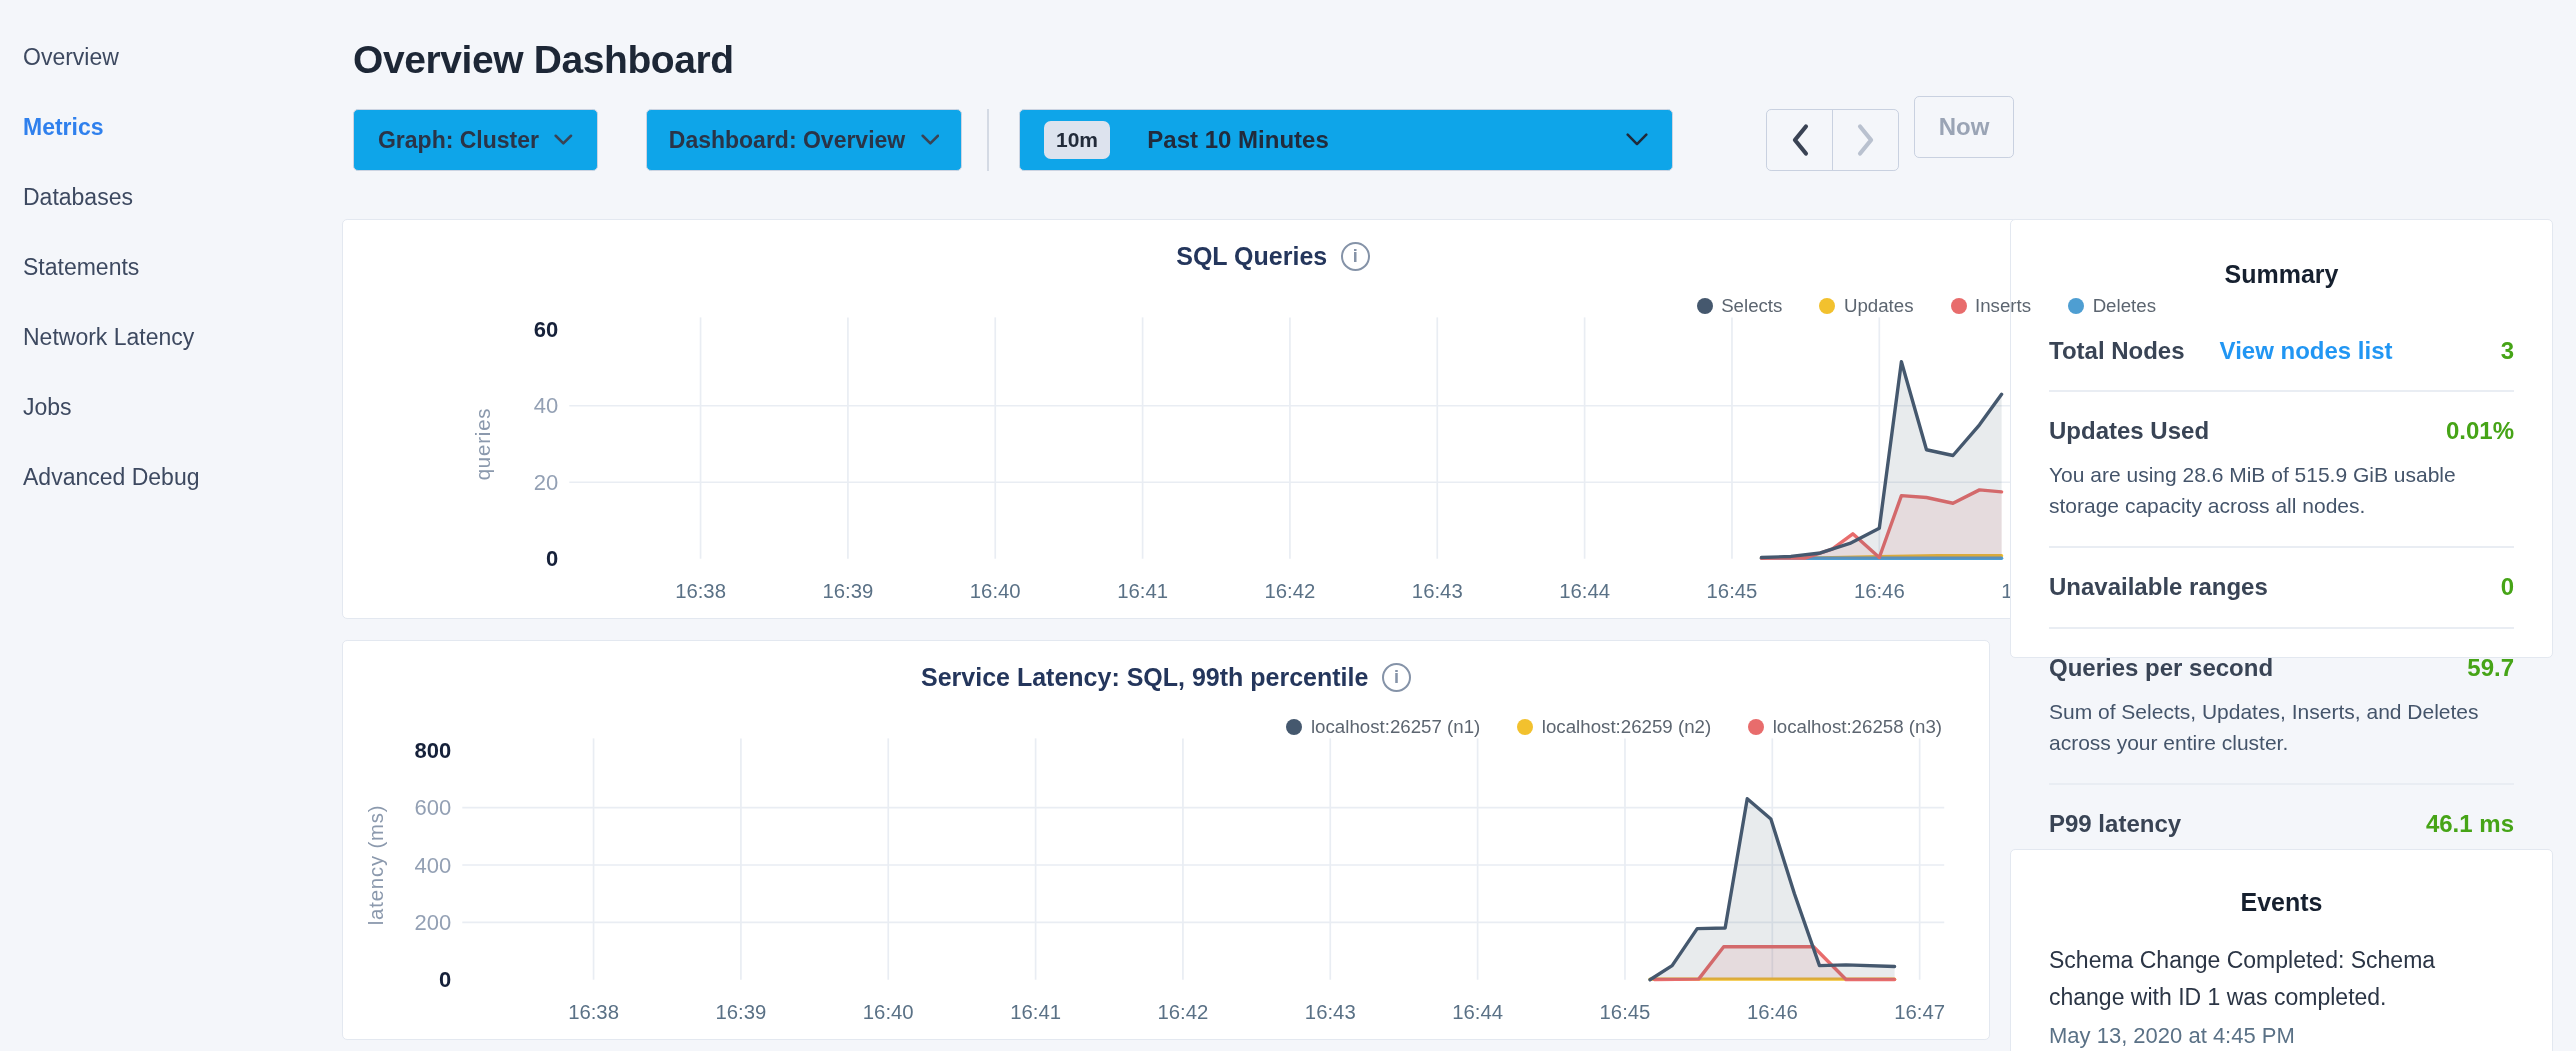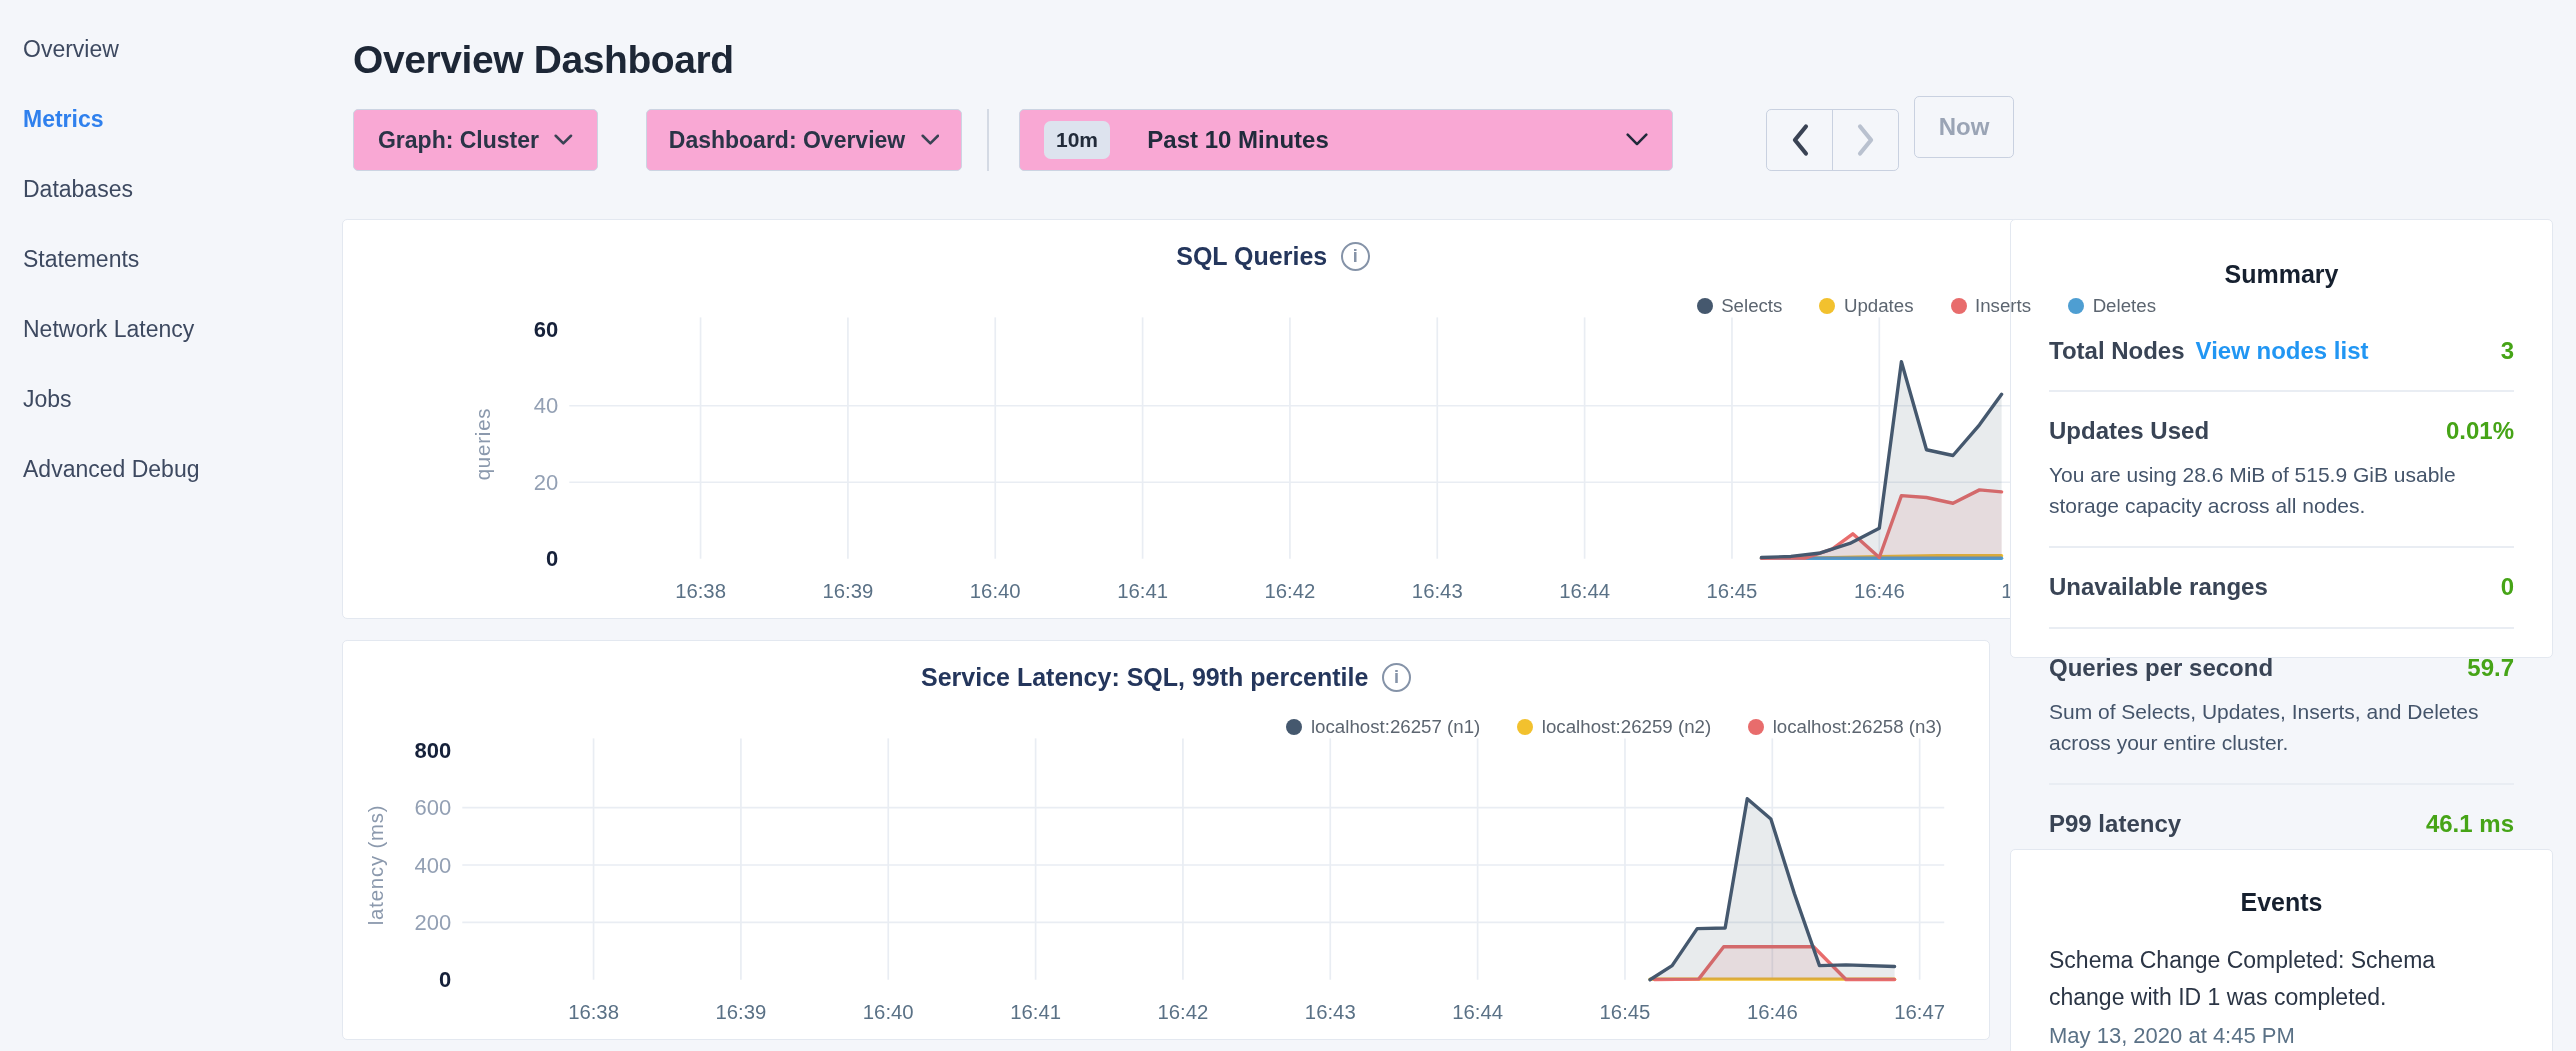--- a/index.html
+++ b/index.html
@@ -2,27 +2,27 @@
 <html style="font-size:13.6px"><head>
 <meta charset="utf-8">
 <style>
   html,body{margin:0;padding:0}
   body{
     width:2576px;height:1051px;overflow:hidden;position:relative;
     background:#f4f6fa;color:#3c4a64;
     font-family:"Liberation Sans",sans-serif;
   }
   
-  .sidebar{position:absolute;left:0;top:0;width:340px;padding-top:14px}
+  .sidebar{position:absolute;left:0;top:0;width:340px;padding-top:22px}
   .nav-item{height:70px;display:flex;align-items:center;padding-left:23px;
     font-size:23px;color:#3d4960;cursor:pointer}
   .nav-item.active{color:#2f80ed;font-weight:700}
   
   .main-title{position:absolute;left:353px;top:12px;font-size:39px;font-weight:600;color:#1d2736;letter-spacing:-0.4px}
-  .btn{position:absolute;top:109px;height:62px;background:#f9a8d4;border:1.7px solid #ccd4e2;border-radius:5.1px;
+  .btn{position:absolute;top:109px;height:62px;background:#0ea5e9;border:1.7px solid #ccd4e2;border-radius:5.1px;
     display:flex;align-items:center;justify-content:center;gap:15.3px;
     font-size:23px;font-weight:700;color:#2a3447;box-sizing:border-box;cursor:pointer}
   #graph-btn{left:353px;width:245px}
   #dash-btn{left:646px;width:316px}
   .v-divider{position:absolute;left:987px;top:109px;width:1.7px;height:62px;background:#d4dae4}
   #time-btn{left:1019px;width:654px;justify-content:flex-start;padding:0 24px}
   .badge{background:#dde3ee;border-radius:6.8px;padding:6.8px 12px;font-size:21px;font-weight:700;color:#222b3a;margin-right:22px}
   #time-btn .lbl{font-size:24px;font-weight:700;color:#212b3c;flex:1;text-align:left}
   .arrow-group{position:absolute;left:1766px;top:109px;width:133px;height:62px;border:1.7px solid #c9d1e0;
     border-radius:5.1px;display:flex;box-sizing:border-box}
@@ -41,21 +41,21 @@
     font-size:18px;font-weight:700;color:#8593a8;box-sizing:border-box;cursor:pointer}
   .legend{position:absolute;top:75px;right:47px;display:flex;gap:37px;font-size:18.7px;color:#5c6570;z-index:2}
   .legend .li{display:flex;align-items:center;gap:8.5px}
   .legend .dot{width:16px;height:16px;border-radius:50%}
   .chart-svg{position:absolute;left:0;top:0;width:100%;height:100%}
   
   #summary-card{left:2010px;top:219px;width:543px;height:439px;padding:31px 38px}
   #events-card{left:2010px;top:849px;width:543px;height:272px;padding:29px 38px}
   .panel-heading{text-align:center;font-size:25px;font-weight:700;color:#16202f;margin:8.5px 0 48px}
   #events-card .panel-heading{margin-bottom:25.5px}
-  .srow{display:flex;align-items:baseline;gap:11px;font-size:24px;font-weight:700;color:#394455;margin:8.5px 0}
+  .srow{display:flex;align-items:baseline;gap:35px;font-size:24px;font-weight:700;color:#394455;margin:8.5px 0}
   .srow .val{margin-left:auto;color:#46a417;white-space:nowrap}
   .srow .link{color:#2196f3;cursor:pointer}
   .sub{font-size:21px;font-weight:400;color:#44546a;line-height:31px;margin-top:13.6px}
   .hr{height:1.7px;background:#e9edf3;margin:25.5px 0}
   .event-text{font-size:23px;color:#2b3545;line-height:37px}
   .event-time{font-size:22px;color:#5a7186;margin-top:6.8px}
 </style>
 </head>
 <body>
 

